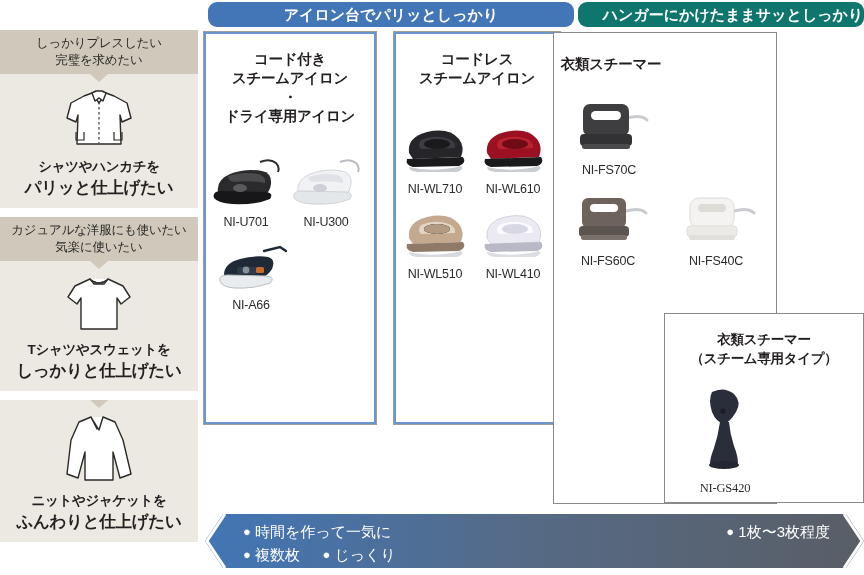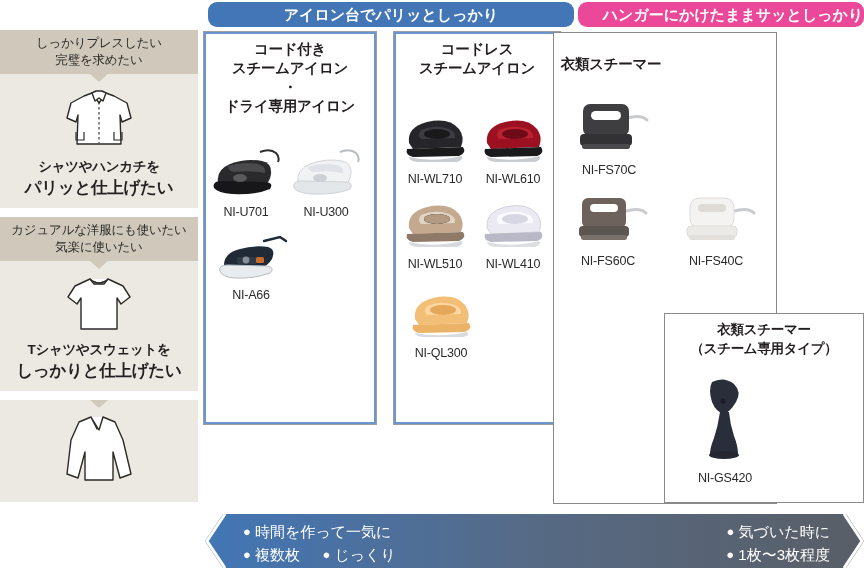--- a/index.html
+++ b/index.html
@@ -27,34 +27,34 @@
   }
   .need-body { padding: 4px 16px 11px; text-align: center; }
   .garment-svg { display: block; margin: 0 auto 5px; }
   .need-label { font-size: 13.5px; line-height: 20px; font-weight: bold; letter-spacing: -0.3px; }
   .need-label .l2 { font-size: 16.5px; display: block; }
 
   
   .top-band { position: absolute; top: 2px; height: 25px; color: #fff;
     font-size: 15px; font-weight: bold; text-align: center; line-height: 25px; letter-spacing: 0px; border-radius: 9px; }
   .band-blue { left: 208px; width: 366px; background: #4276b6; }
-  .band-gray { left: 578px; width: 286px; background: #ec4899; padding-left: 24px; }
+  .band-gray { left: 578px; width: 286px; background: #0f766e; padding-left: 24px; }
 
   
   .col { position: absolute; background: #fff; }
   .col-blue { border: 2px solid #6b96cb; outline: 1px solid #9e9e9e; }
   .col-gray { border: 1px solid #8a8a8a; }
 
   .col1 { left: 204px; top: 32px; width: 172px; height: 392px; }
   .col2 { left: 394px; top: 32px; width: 166px; height: 392px; }
   .col3b { left: 553px; top: 32px; width: 224px; height: 472px; }
   .col4 { left: 664px; top: 313px; width: 200px; height: 190px; }
 
   .col-title { text-align: center; font-weight: bold; font-size: 14.5px; line-height: 19px;
-    padding-top: 6px; letter-spacing: -0.3px; }
+    padding-top: 16px; letter-spacing: -0.3px; }
   .col-title.sm { font-size: 13.5px; line-height: 19px; }
 
   .prod-grid { display: flex; flex-wrap: wrap; }
   .prod { text-align: center; }
   .prod-name { font-size: 12.5px; letter-spacing: -0.2px; margin-top: 1px; color: #2b2b2b; }
 
   
   .bottom-banner { position: absolute; left: 205px; top: 512px; width: 659px; height: 58px; }
   .bb-text { position: absolute; color: #fff; font-size: 15px; line-height: 23px; white-space: nowrap; }
   .bb-left { left: 38px; top: 8px; }
@@ -119,20 +119,24 @@
 
   <div class="need-block">
     <div class="need-notch"></div>
     <div class="need-body">
       <svg class="garment-svg" width="70" height="74" viewBox="0 0 70 74">
         <g fill="#ffffff" stroke="#2b2a27" stroke-width="1.4" stroke-linejoin="round">
           <path d="M27 5 L15 10 L7 28 L3 62 L14 66 L21 40 L21 68 L49 68 L49 40 L56 66 L67 62 L59 28 L51 10 L39 5 L33 17 Z"></path>
           <path d="M27 5 L35 18 L39 5"></path>
         </g>
       </svg>
+      <div class="need-label">
+        <span>ニットやジャケットを</span>
+        <span class="l2">ふんわりと仕上げたい</span>
+      </div>
     </div>
   </div>
 </div>
 
 <div class="col col-blue col1">
   <div class="col-title">
     <span>コード付き</span><br>
     <span>スチームアイロン</span><br>
     <span>・</span><br>
     <span>ドライ専用アイロン</span>
@@ -222,32 +226,20 @@
         <path d="M10 30 Q8 14 28 9 Q50 4 60 16 Q66 24 62 34 L14 36 Z" fill="#ebeaf2" stroke="#d2d2de" stroke-width="1"></path>
         <path d="M22 17 Q36 11 50 16 Q57 19 56 25 L22 26 Q18 22 22 17 Z" fill="#fafaff"></path>
         <ellipse cx="38" cy="21" rx="13" ry="5" fill="#d8d7e4"></ellipse>
         <path d="M8 36 L64 34 Q68 40 60 43 L14 44 Q6 42 8 36 Z" fill="#b9b8c6"></path>
         <path d="M10 44 Q34 50 62 43 Q66 46 58 49 L18 49 Q10 48 10 44 Z" fill="#dcdee2"></path>
       </svg>
       <div class="prod-name">NI-WL410</div>
     </div>
   </div>
 
-  <div class="prod-grid" style="margin-top:16px;">
-    <div class="prod" style="width:90px;">
-      <svg width="76" height="54" viewBox="0 0 76 54">
-        <path d="M12 32 Q10 16 30 11 Q52 6 62 18 Q68 26 64 36 L16 38 Z" fill="#f3bf76"></path>
-        <path d="M24 19 Q38 13 52 18 Q59 21 58 27 L24 28 Q20 24 24 19 Z" fill="#fad6a0"></path>
-        <ellipse cx="40" cy="23" rx="13" ry="5" fill="#e5a85a"></ellipse>
-        <path d="M10 38 L66 36 Q70 42 62 45 L16 46 Q8 44 10 38 Z" fill="#eab368"></path>
-        <path d="M12 46 Q36 51 64 45 Q68 48 60 50 L20 50 Q12 49 12 46 Z" fill="#d7dade"></path>
-      </svg>
-      <div class="prod-name">NI-QL300</div>
-    </div>
-  </div>
 </div>
 
 <div class="col col-gray col3b">
   <div class="col-title" style="width:114px;padding-top:22px;">
     <span>衣類スチーマー</span>
   </div>
 
   <div style="width:114px;" class="prod-grid">
     <div class="prod" style="width:110px;margin-top:22px;">
       <svg width="84" height="62" viewBox="0 0 84 62">
@@ -283,21 +275,21 @@
       <div class="prod-name">NI-FS40C</div>
     </div>
   </div>
 </div>
 
 <div class="col col-gray col4">
   <div class="col-title sm">
     <span>衣類スチーマー</span><br>
     <span>（スチーム専用タイプ）</span>
   </div>
-  <div class="prod-grid" style="margin-top:16px;">
+  <div class="prod-grid" style="margin-top:16px;font-family:Liberation Serif, serif;">
     <div class="prod" style="width:120px;">
       <svg width="70" height="92" viewBox="0 0 70 92">
         <path d="M22 8 Q34 2 44 10 Q52 18 46 28 Q40 38 34 40 Q26 38 22 28 Q18 16 22 8 Z" fill="#2a2d3a"></path>
         <circle cx="33" cy="27" r="2.6" fill="#1a1d27"></circle>
         <path d="M30 38 Q28 52 24 64 Q20 74 20 80 L48 80 Q48 72 44 62 Q40 50 39 38 Z" fill="#2a2d3a"></path>
         <ellipse cx="34" cy="81" rx="15" ry="4" fill="#242732"></ellipse>
       </svg>
       <div class="prod-name">NI-GS420</div>
     </div>
   </div>
@@ -325,20 +317,16 @@
       <span class="dot">●</span>
       <span>複数枚</span>
       <span class="gap"></span>
       <span class="dot">●</span>
       <span>じっくり</span>
     </div>
   </div>
   <div class="bb-text bb-right">
     <div>
       <span class="dot">●</span>
-      <span>気づいた時に</span>
-    </div>
-    <div>
-      <span class="dot">●</span>
       <span>1枚〜3枚程度</span>
     </div>
   </div>
 </div>
 
 </body></html>

